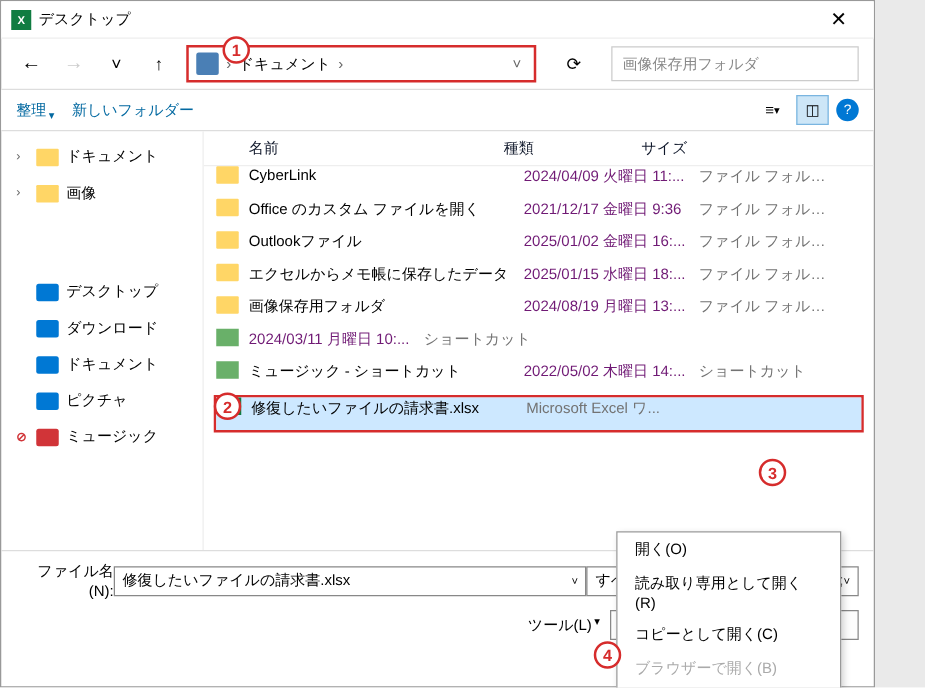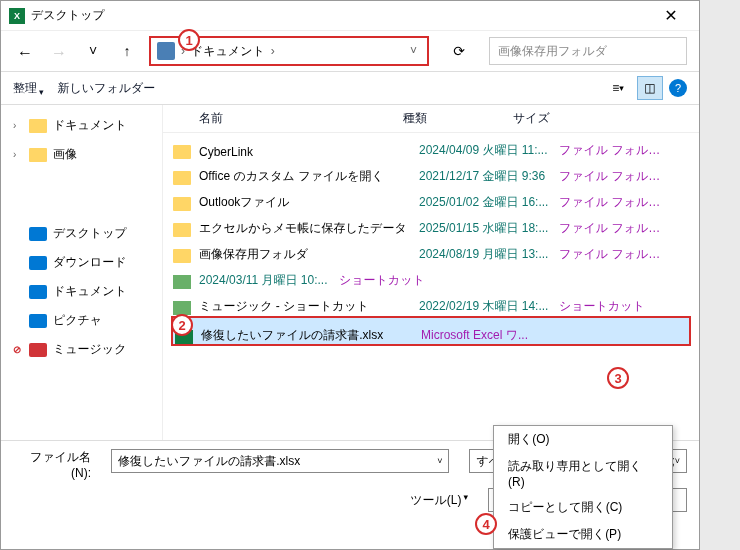--- a/index.html
+++ b/index.html
@@ -13,21 +13,21 @@
 .nav-arrow{width:24px;height:24px;display:flex;align-items:center;justify-content:center;font-size:16px;cursor:pointer}
 .nav-arrow.disabled{color:#ccc}
 .up-arrow{width:24px;height:24px;display:flex;align-items:center;justify-content:center;font-size:14px;cursor:pointer}
 .breadcrumb{flex:0 0 280px;height:30px;border:2px solid #d62c2c;display:flex;align-items:center;padding:0 6px;gap:6px;position:relative}
 .doc-icon{width:18px;height:18px;background:#4a7fb5;border-radius:2px}
 .bc-sep{color:#666}
 .bc-drop{color:#666;margin-left:auto;margin-right:4px}
 .refresh{width:24px;height:24px;display:flex;align-items:center;justify-content:center;font-size:14px;cursor:pointer;margin-left:8px}
 .search{flex:1;height:28px;border:1px solid #ccc;padding:0 8px;margin-left:8px;color:#888;display:flex;align-items:center}
 .toolbar{height:34px;display:flex;align-items:center;padding:0 12px;gap:14px;border-top:1px solid #ddd;border-bottom:1px solid #ddd;background:#fff}
-.tb{color:#0f172a;cursor:pointer;display:flex;align-items:flex-end;gap:2px}
+.tb{color:#0369a1;cursor:pointer;display:flex;align-items:flex-end;gap:2px}
 .tb-r{margin-left:auto;display:flex;gap:6px;align-items:center}
 .tb-ico{width:26px;height:24px;border:1px solid transparent;display:flex;align-items:center;justify-content:center;cursor:pointer}
 .tb-ico.active{background:#cde6f7;border-color:#7ab5e0}
 .help{width:18px;height:18px;border-radius:50%;background:#0078d4;color:#fff;display:flex;align-items:center;justify-content:center;font-size:11px;cursor:pointer}
 .body{display:flex;height:335px}
 .sidebar{width:162px;border-right:1px solid #eee;padding:6px 0;overflow:hidden}
 .side-item{display:flex;align-items:center;gap:6px;padding:6px 12px;cursor:pointer}
 .chev{width:10px;color:#666;font-size:10px}
 .fico{width:18px;height:14px;border-radius:2px}
 .desktop-ico{background:#0078d4}
@@ -35,38 +35,38 @@
 .document-ico{background:#0078d4}
 .picture-ico{background:#0078d4}
 .music-ico{background:#d13438}
 .side-spacer{height:50px}
 .filelist{flex:1;overflow:hidden}
 .columns{display:flex;padding:0 10px;height:28px;align-items:center;color:#0f172a;border-bottom:1px solid #eee}
 .col-name{flex:0 0 230px;padding-left:26px}
 .col-date{flex:0 0 140px}
 .col-type{flex:0 0 110px}
 .col-size{flex:1}
-.row{display:flex;align-items:flex-end;height:26px;padding:0 10px;cursor:pointer}
+.row{display:flex;align-items:flex-start;height:26px;padding:0 10px;cursor:pointer}
 .row.selected{background:#cde8ff}
 .row .fic{width:18px;height:14px;margin-right:8px}
 .folder{background:#ffd666;border-radius:1px}
 .shortcut{background:#69b069}
 .excel-file{background:#107c41}
 .row .name{flex:0 0 220px;overflow:hidden;white-space:nowrap;text-overflow:ellipsis}
-.row .date{flex:0 0 140px;overflow:hidden;white-space:nowrap;text-overflow:ellipsis;color:#0f766e}
-.row .type{flex:0 0 110px;overflow:hidden;white-space:nowrap;text-overflow:ellipsis;color:#a21caf}
+.row .date{flex:0 0 140px;overflow:hidden;white-space:nowrap;text-overflow:ellipsis;color:#701a75}
+.row .type{flex:0 0 110px;overflow:hidden;white-space:nowrap;text-overflow:ellipsis;color:#737373}
 .selected-box{border:2px solid #d62c2c;padding:0;margin:1px 8px}
 .selected-box .row{margin:0;padding:0 2px}
 .footer{padding:8px 12px;border-top:1px solid #ddd}
-.fn-row{display:flex;gap:20px;margin-bottom:8px}
+.fn-row{display:flex;align-items:center;gap:0;margin-bottom:8px}
 .fn-label{flex:0 0 78px;text-align:right}
 .fn-input{flex:1;height:24px;border:1px solid #888;padding:0 6px;display:flex;align-items:center;justify-content:space-between}
 .fn-filter{flex:0 0 150px;height:24px;border:1px solid #888;padding:0 6px;display:flex;align-items:center;justify-content:space-between;position:relative}
 .btn-row{display:flex;justify-content:flex-end;align-items:center;gap:8px}
-.tools{cursor:pointer;display:flex;gap:2px;margin-right:12px}
+.tools{cursor:pointer;display:flex;gap:2px;}
 .btn{height:24px;border:1px solid #888;padding:0 16px;background:#fdfdfd;display:flex;align-items:center;cursor:pointer}
 .btn.split{padding:0}
 .btn.split .main{padding:0 18px;display:flex;align-items:center;height:100%}
 .btn.split .drop{width:16px;border-left:1px solid #888;height:100%;display:flex;align-items:center;justify-content:center;background:#0078d4;color:#fff;font-size:9px}
 .dropdown{position:absolute;left:493px;top:425px;width:180px;background:#fff;border:1px solid #999;box-shadow:2px 2px 6px rgba(0,0,0,.2);z-index:10}
 .dd-item{padding:5px 14px;cursor:pointer;font-size:12px}
 .dd-item.disabled{color:#aaa}
 .annotation{position:absolute;width:22px;height:22px;border:2px solid #d62c2c;border-radius:50%;color:#d62c2c;font-weight:bold;display:flex;align-items:center;justify-content:center;background:#fff;font-size:13px;z-index:20}
 .bg-area{position:absolute;left:700px;top:0;width:40px;height:550px;background:#eaeaea}
 .bg-left{position:absolute;left:0;top:420px;width:200px;padding:16px 22px;display:flex;flex-direction:column;gap:16px;color:#555;font-size:13px}
@@ -205,21 +205,21 @@
             <div class="type">ファイル フォルダー</div>
           </div>
           <div class="row">
             <div class="fic shortcut"></div>
             <div class="date">2024/03/11 月曜日 10:...</div>
             <div class="type">ショートカット</div>
           </div>
           <div class="row">
             <div class="fic shortcut"></div>
             <div class="name">ミュージック - ショートカット</div>
-            <div class="date">2022/02/19 木曜日 14:...</div>
+            <div class="date">2022/05/02 木曜日 14:...</div>
             <div class="type">ショートカット</div>
           </div>
           <div class="selected-box">
             <div class="row selected">
               <div class="fic excel-file"></div>
               <div class="name">修復したいファイルの請求書.xlsx</div>
               <div class="type">Microsoft Excel ワ...</div>
             </div>
           </div>
         </div>
@@ -250,20 +250,21 @@
       <div class="btn">キャンセル</div>
     </div>
   </div>
 
 </div>
 
 <div class="dropdown">
   <div class="dd-item">開く(O)</div>
   <div class="dd-item">読み取り専用として開く(R)</div>
   <div class="dd-item">コピーとして開く(C)</div>
+  <div class="dd-item disabled">ブラウザーで開く(B)</div>
   <div class="dd-item">保護ビューで開く(P)</div>
 
 </div>
 
 <div class="annotation" style="left:178px;top:29px">1</div>
 <div class="annotation" style="left:171px;top:314px">2</div>
 <div class="annotation" style="left:607px;top:367px">3</div>
 <div class="annotation" style="left:475px;top:513px">4</div>
 
 </body></html>

